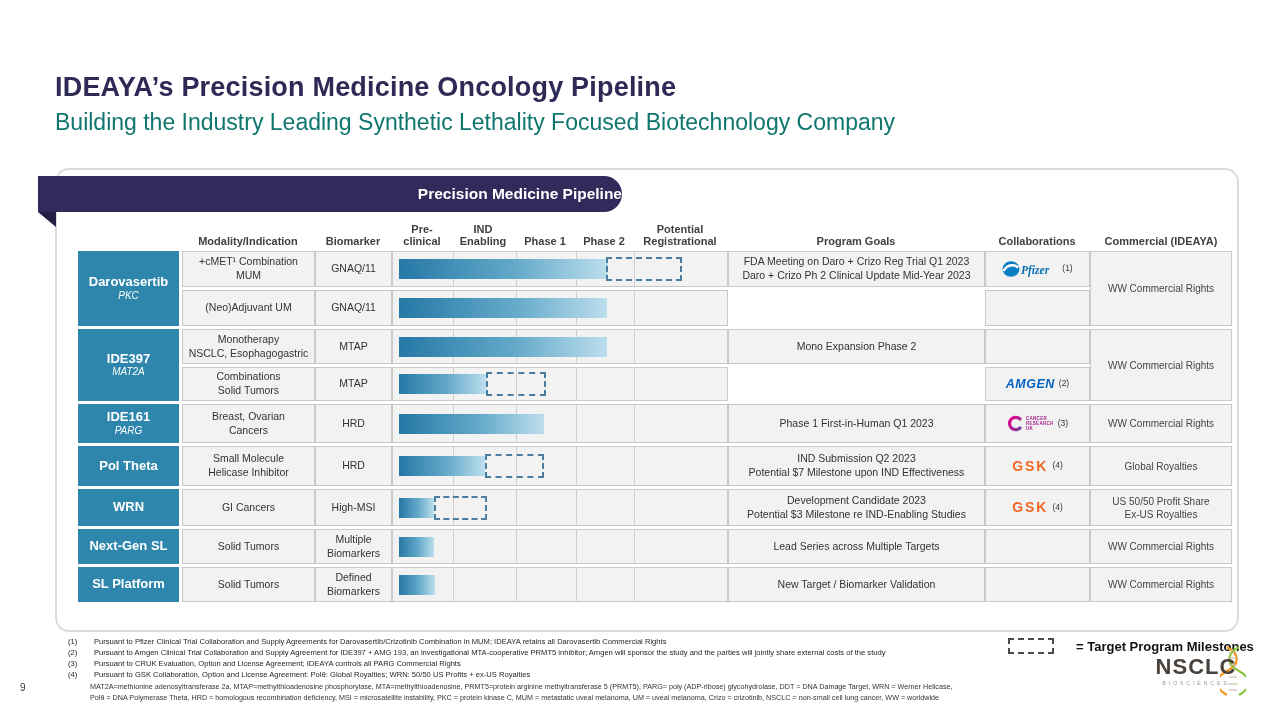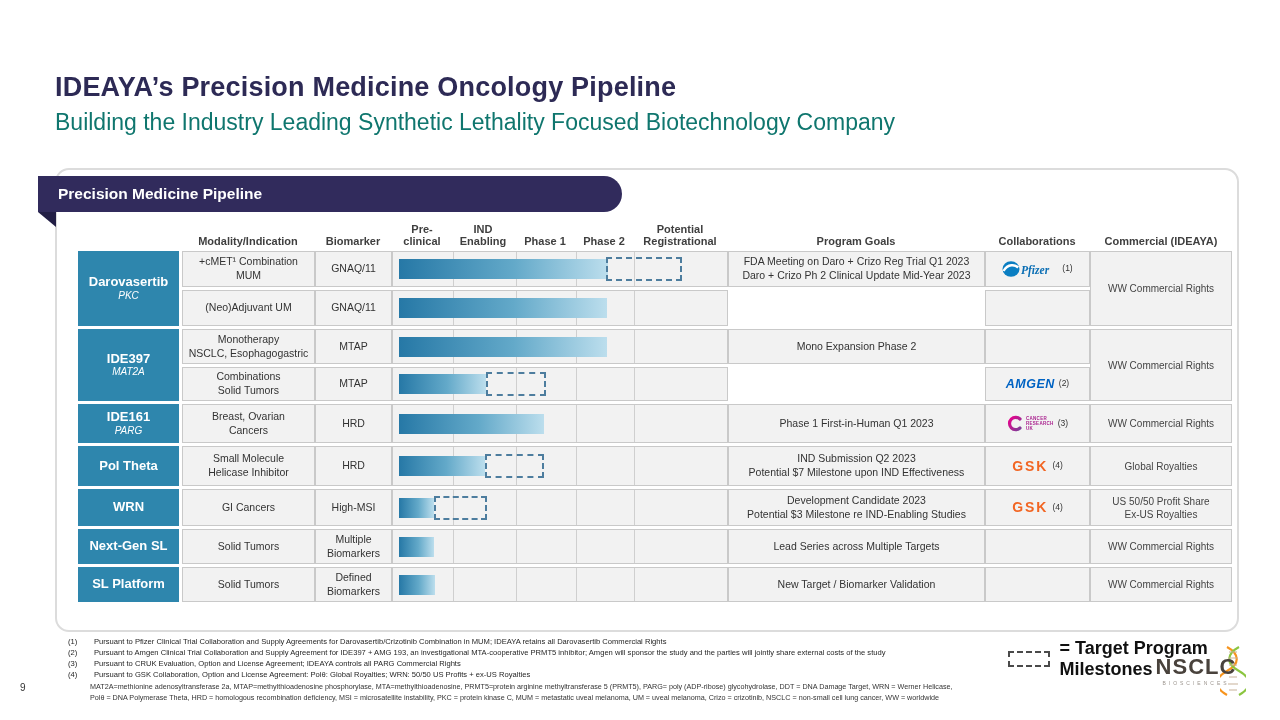--- a/index.html
+++ b/index.html
@@ -4,21 +4,21 @@
 <style>
   html,body{margin:0;padding:0;background:#888;}
   .slide{position:relative;width:1280px;height:720px;background:#ffffff;overflow:hidden;
          font-family:"Liberation Sans",sans-serif;margin:0 auto;}
   .title{position:absolute;left:55px;top:72px;font-size:27px;font-weight:bold;color:#2d2a55;letter-spacing:0.2px;}
   .subtitle{position:absolute;left:55px;top:109px;font-size:23px;font-weight:400;color:#0f766e;}
   .pipeline-box{position:absolute;left:55px;top:168px;width:1180px;height:460px;
                 border:2px solid #dcdcdc;border-radius:14px;background:#fff;}
   .ribbon{position:absolute;left:38px;top:176px;width:584px;height:36px;background:#312b5c;
           border-radius:0 18px 18px 0;color:#fff;font-size:15.5px;font-weight:bold;
-          line-height:36px;padding-left:20px;box-sizing:border-box;}
+          line-height:36px;padding-left:36px;box-sizing:border-box;text-align:right;}
   .ribbon-fold{position:absolute;left:38px;top:212px;width:18px;height:15px;background:#221e45;
                clip-path:polygon(0 0,100% 0,100% 100%);}
   
   .colhead{position:absolute;top:216px;height:32px;transform:translateX(-50%);
            display:flex;align-items:flex-end;justify-content:center;text-align:center;
            font-size:11px;font-weight:bold;color:#3f3f3f;white-space:pre-line;line-height:1.15;}
   
   .grid{position:absolute;left:78px;top:251px;display:grid;
         grid-template-columns:104px 133px 77px 336px 257px 105px 142px;
         grid-template-rows:36px 36px 35px 34px 39px 40px 37px 35px 35px;
@@ -51,21 +51,21 @@
   
   .footnotes{position:absolute;left:68px;top:636px;font-size:7.6px;color:#1f1f1f;}
   .footnote{display:flex;line-height:11px;}
   .fn-num{width:26px;flex:0 0 26px;}
   .fn-text{white-space:nowrap;}
   .abbrev{position:absolute;left:90px;top:681px;width:1000px;font-size:7.2px;color:#333;
           line-height:1.55;white-space:pre-line;}
   .pagenum{position:absolute;left:20px;top:682px;font-size:10px;color:#333;}
   .legend{position:absolute;left:1008px;top:638px;display:flex;align-items:center;}
   .legend-box{width:46px;height:16px;border:2px dashed #4a4a4a;background:#fff;box-sizing:border-box;}
-  .legend-label{margin-left:10px;font-size:18px;font-weight:bold;color:#111;}
+  .legend-label{margin-left:22px;font-size:13px;font-weight:bold;color:#111;}
   .brand{position:absolute;left:1148px;top:656px;width:96px;text-align:center;}
   .brand-word{position:relative;z-index:1;font-size:22px;font-weight:bold;color:#49423c;letter-spacing:1px;line-height:1;}
   .brand-sub{position:relative;z-index:1;font-size:5px;letter-spacing:3px;color:#9c958e;margin-top:2px;}
   .brand-helix{position:absolute;right:-2px;top:-12px;z-index:0;}
 </style>
 </head>
 <body>
 
 <div class="slide">
 

